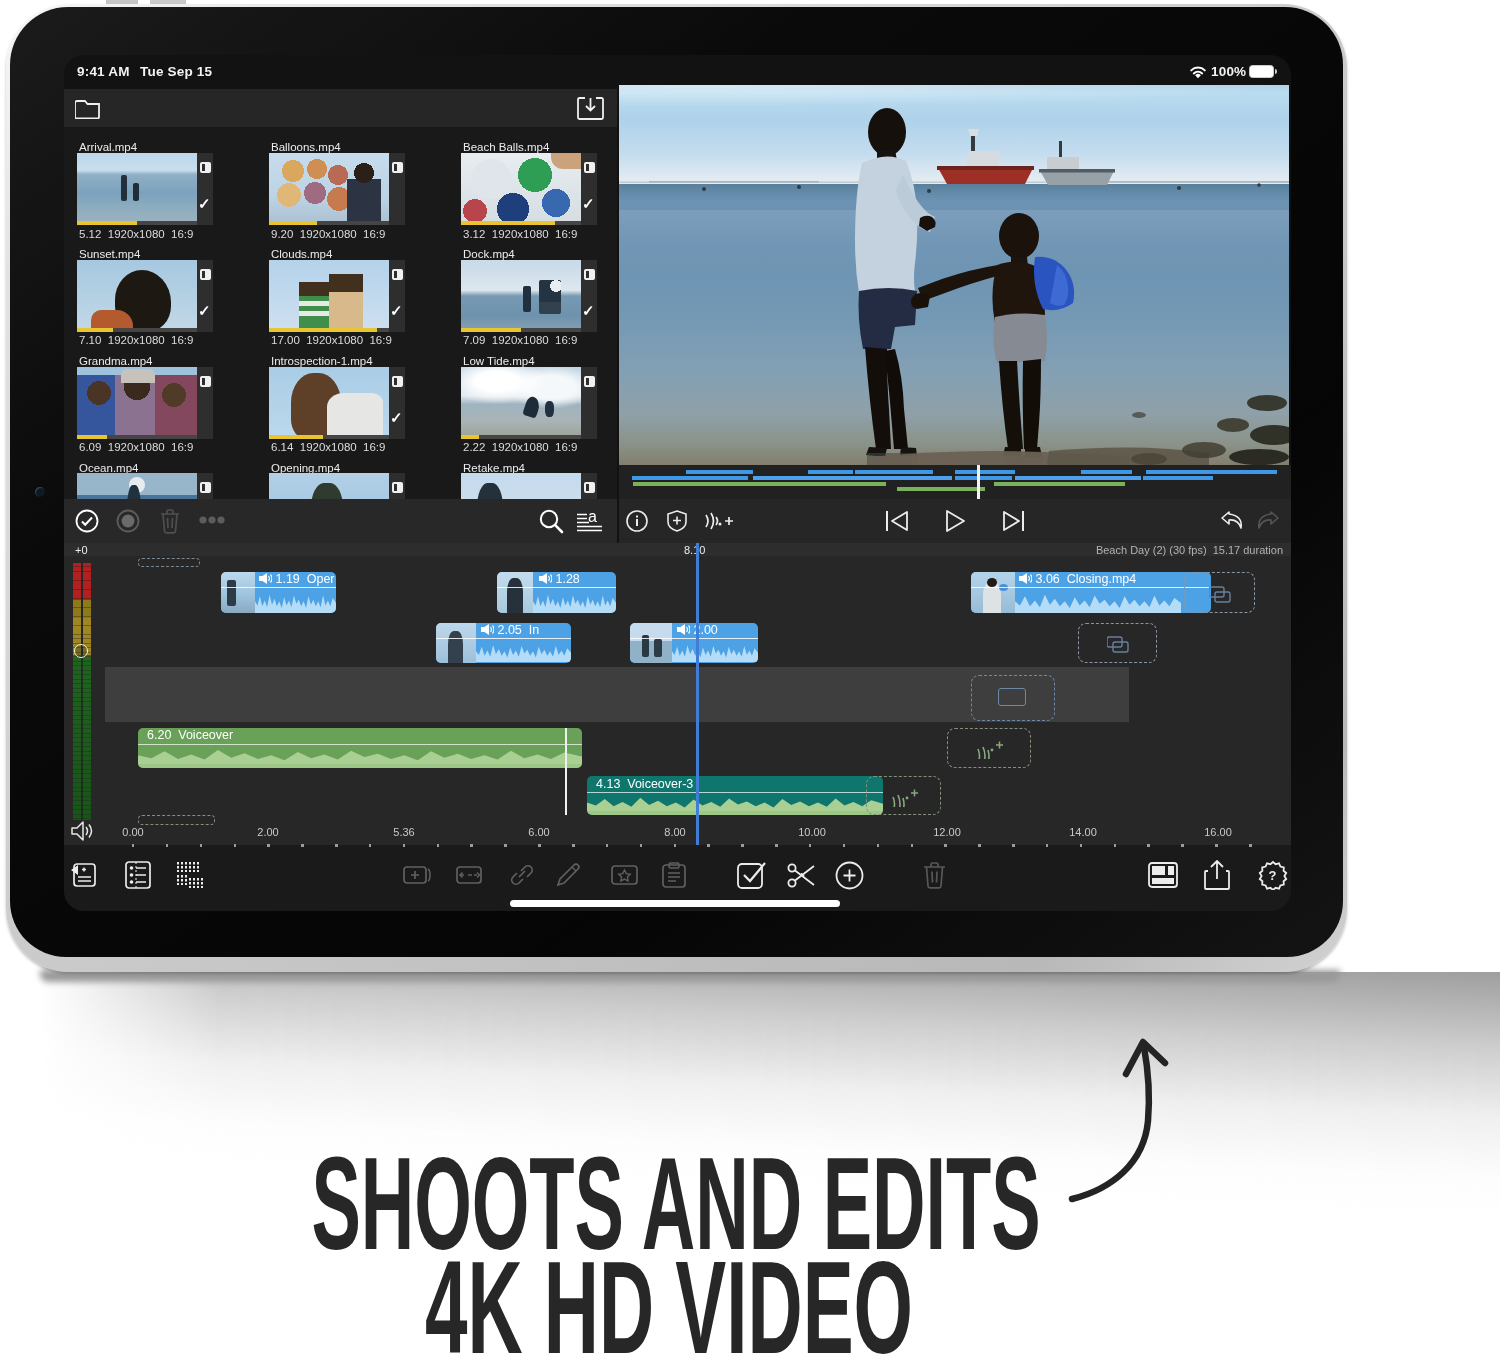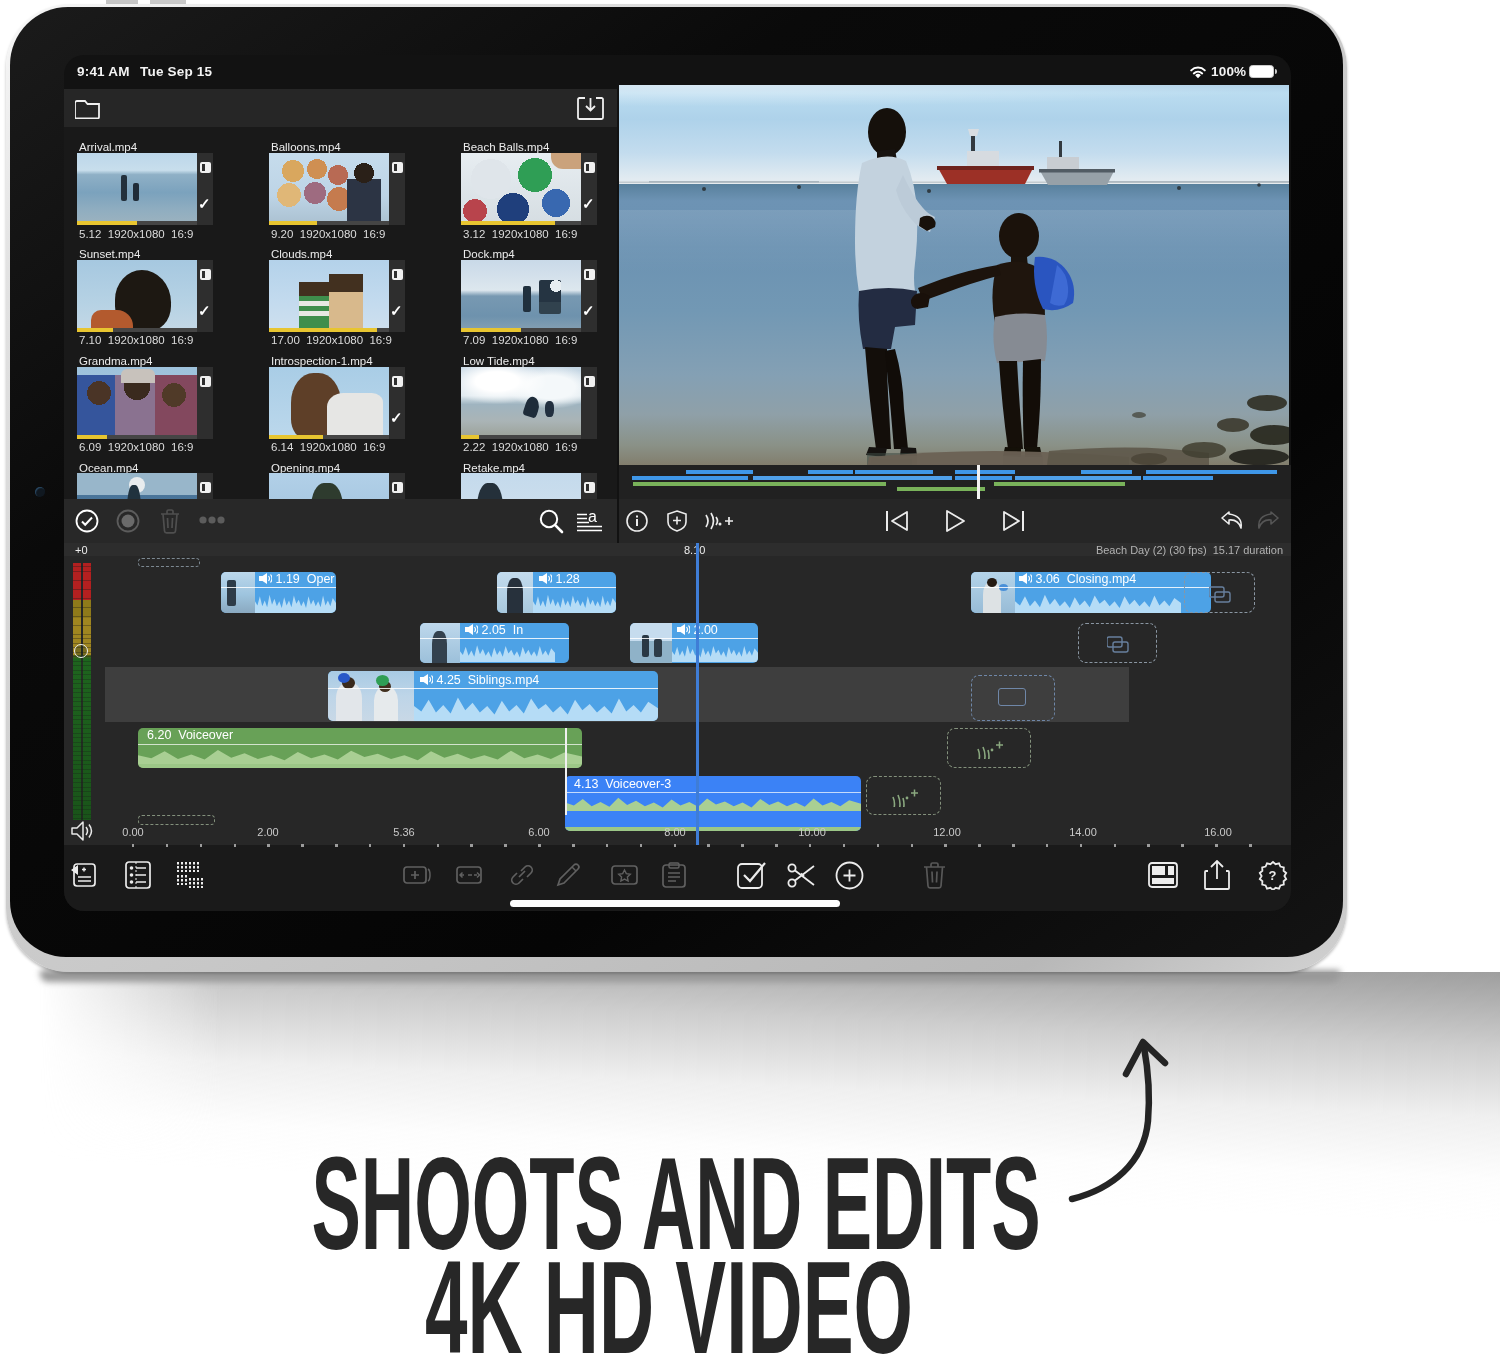--- a/index.html
+++ b/index.html
@@ -448,21 +448,21 @@
           <svg class="abs" style="left:44px;top:16px" width="166" height="25" viewBox="0 0 100 30" preserveAspectRatio="none">
               <use href="#wv" fill="#b5dcf6"></use>
             </svg>
         </div>
         <div class="dash" style="left:1120px;top:517px;width:71px;height:41px">
             <svg style="position:absolute;left:24px;top:10px" width="24" height="22" viewBox="0 0 24 22">
               <use href="#trico"></use>
             </svg>
           </div>
 
-        <div class="clip" style="left:356px;top:568px;width:149px;height:40px;background:#4da2e6">
+        <div class="clip" style="left:372px;top:568px;width:135px;height:40px;background:#4da2e6">
           <div class="abs" style="left:0;top:0;width:40px;height:40px;background:linear-gradient(180deg,#bed8ec 0%,#9cc0da 100%)"></div>
           <div class="abs" style="left:12px;top:8px;width:15px;height:32px;background:#33414e;border-radius:40% 40% 0 0"></div>
           <div class="chead" style="left:45px"><svg width="13" height="11" viewBox="0 0 13 11" style="vertical-align:-1px">
                 <path d="M0 3 h3.5 L8 0 v11 L3.5 8 H0 Z" fill="#fff"></path>
                 <path d="M9.5 3 q2 2.5 0 5 M11.5 1.5 q3 4 0 8" stroke="#fff" fill="none" stroke-width="1.2"></path>
               </svg> 2.05&nbsp; In</div>
           <div class="cline" style="top:15px"></div>
           <svg class="abs" style="left:40px;top:16px" width="95" height="23" viewBox="0 0 100 30" preserveAspectRatio="none">
               <use href="#wv" fill="#b5dcf6"></use>
             </svg>
@@ -480,55 +480,38 @@
               <use href="#wv" fill="#b5dcf6"></use>
             </svg>
         </div>
         <div class="dash" style="left:1014px;top:568px;width:79px;height:40px">
             <svg style="position:absolute;left:28px;top:9px" width="24" height="22" viewBox="0 0 24 22">
               <use href="#trico"></use>
             </svg>
           </div>
 
         <div class="abs" style="left:41px;top:612px;width:1024px;height:55px;background:#3e3e3e"></div>
-        <div class="clip" style="left:264px;top:616px;width:330px;height:50px;background:#4da2e6">
-          <div class="abs" style="left:0;top:0;width:86px;height:50px;background:linear-gradient(180deg,#a8cbe4 0%,#bed5e8 50%,#c8d8e6 100%)"></div>
-          <div class="abs" style="left:8px;top:12px;width:26px;height:38px;background:#e2e6ea;border-radius:40% 40% 0 0"></div>
-          <div class="abs" style="left:14px;top:6px;width:13px;height:12px;background:#3a2a1c;border-radius:50%"></div>
-          <div class="abs" style="left:10px;top:2px;width:12px;height:10px;background:#2858c8;border-radius:50%"></div>
-          <div class="abs" style="left:46px;top:16px;width:24px;height:34px;background:#e6eaec;border-radius:40% 40% 0 0"></div>
-          <div class="abs" style="left:51px;top:10px;width:12px;height:11px;background:#42301f;border-radius:50%"></div>
-          <div class="abs" style="left:48px;top:4px;width:13px;height:11px;background:#2f9e55;border-radius:50%"></div>
-          <div class="chead" style="left:92px;top:2px"><svg width="13" height="11" viewBox="0 0 13 11" style="vertical-align:-1px">
-                <path d="M0 3 h3.5 L8 0 v11 L3.5 8 H0 Z" fill="#fff"></path>
-                <path d="M9.5 3 q2 2.5 0 5 M11.5 1.5 q3 4 0 8" stroke="#fff" fill="none" stroke-width="1.2"></path>
-              </svg> 4.25&nbsp; Siblings.mp4</div>
-          <div class="cline" style="top:17px"></div>
-          <svg class="abs" style="left:86px;top:18px" width="244" height="32" viewBox="0 0 100 30" preserveAspectRatio="none">
-              <use href="#wv" fill="#b5dcf6"></use>
-            </svg>
-        </div>
         <div class="dash" style="left:907px;top:620px;width:84px;height:46px;border-color:#6f87a8">
             <div style="position:absolute;left:26px;top:12px;width:28px;height:18px;border:1.5px solid #6f87a8;border-radius:3px"></div>
           </div>
 
         <div class="clip" style="left:74px;top:673px;width:444px;height:40px;background:#68a157">
           <div class="chead" style="left:9px;top:0">6.20&nbsp; Voiceover</div>
           <div class="cline" style="top:16px;background:rgba(255,255,255,.7)"></div>
           <svg class="abs" style="left:0;top:17px" width="444" height="19" viewBox="0 0 100 30" preserveAspectRatio="none">
               <use href="#wv" fill="#a9cf93"></use>
             </svg>
           <div class="abs" style="left:0;bottom:0;width:444px;height:4px;background:#9cc787"></div>
         </div>
         <div class="dashg" style="left:883px;top:673px;width:84px;height:40px">
             <svg style="position:absolute;left:28px;top:10px" width="28" height="20" viewBox="0 0 28 20">
               <use href="#fxico"></use>
             </svg>
           </div>
-        <div class="clip" style="left:501px;top:721px;width:296px;height:55px;background:#3b82f6">
+        <div class="clip" style="left:523px;top:721px;width:296px;height:39px;background:#0f766e">
           <div class="chead" style="left:9px;top:1px">4.13&nbsp; Voiceover-3</div>
           <div class="cline" style="top:16px;background:rgba(255,255,255,.7)"></div>
           <svg class="abs" style="left:0;top:17px" width="296" height="18" viewBox="0 0 100 30" preserveAspectRatio="none">
               <use href="#wv" fill="#a9cf93"></use>
             </svg>
           <div class="abs" style="left:0;bottom:0;width:296px;height:4px;background:#9cc787"></div>
         </div>
         <div class="dashg" style="left:802px;top:721px;width:75px;height:39px">
             <svg style="position:absolute;left:24px;top:10px" width="28" height="20" viewBox="0 0 28 20">
               <use href="#fxico"></use>

